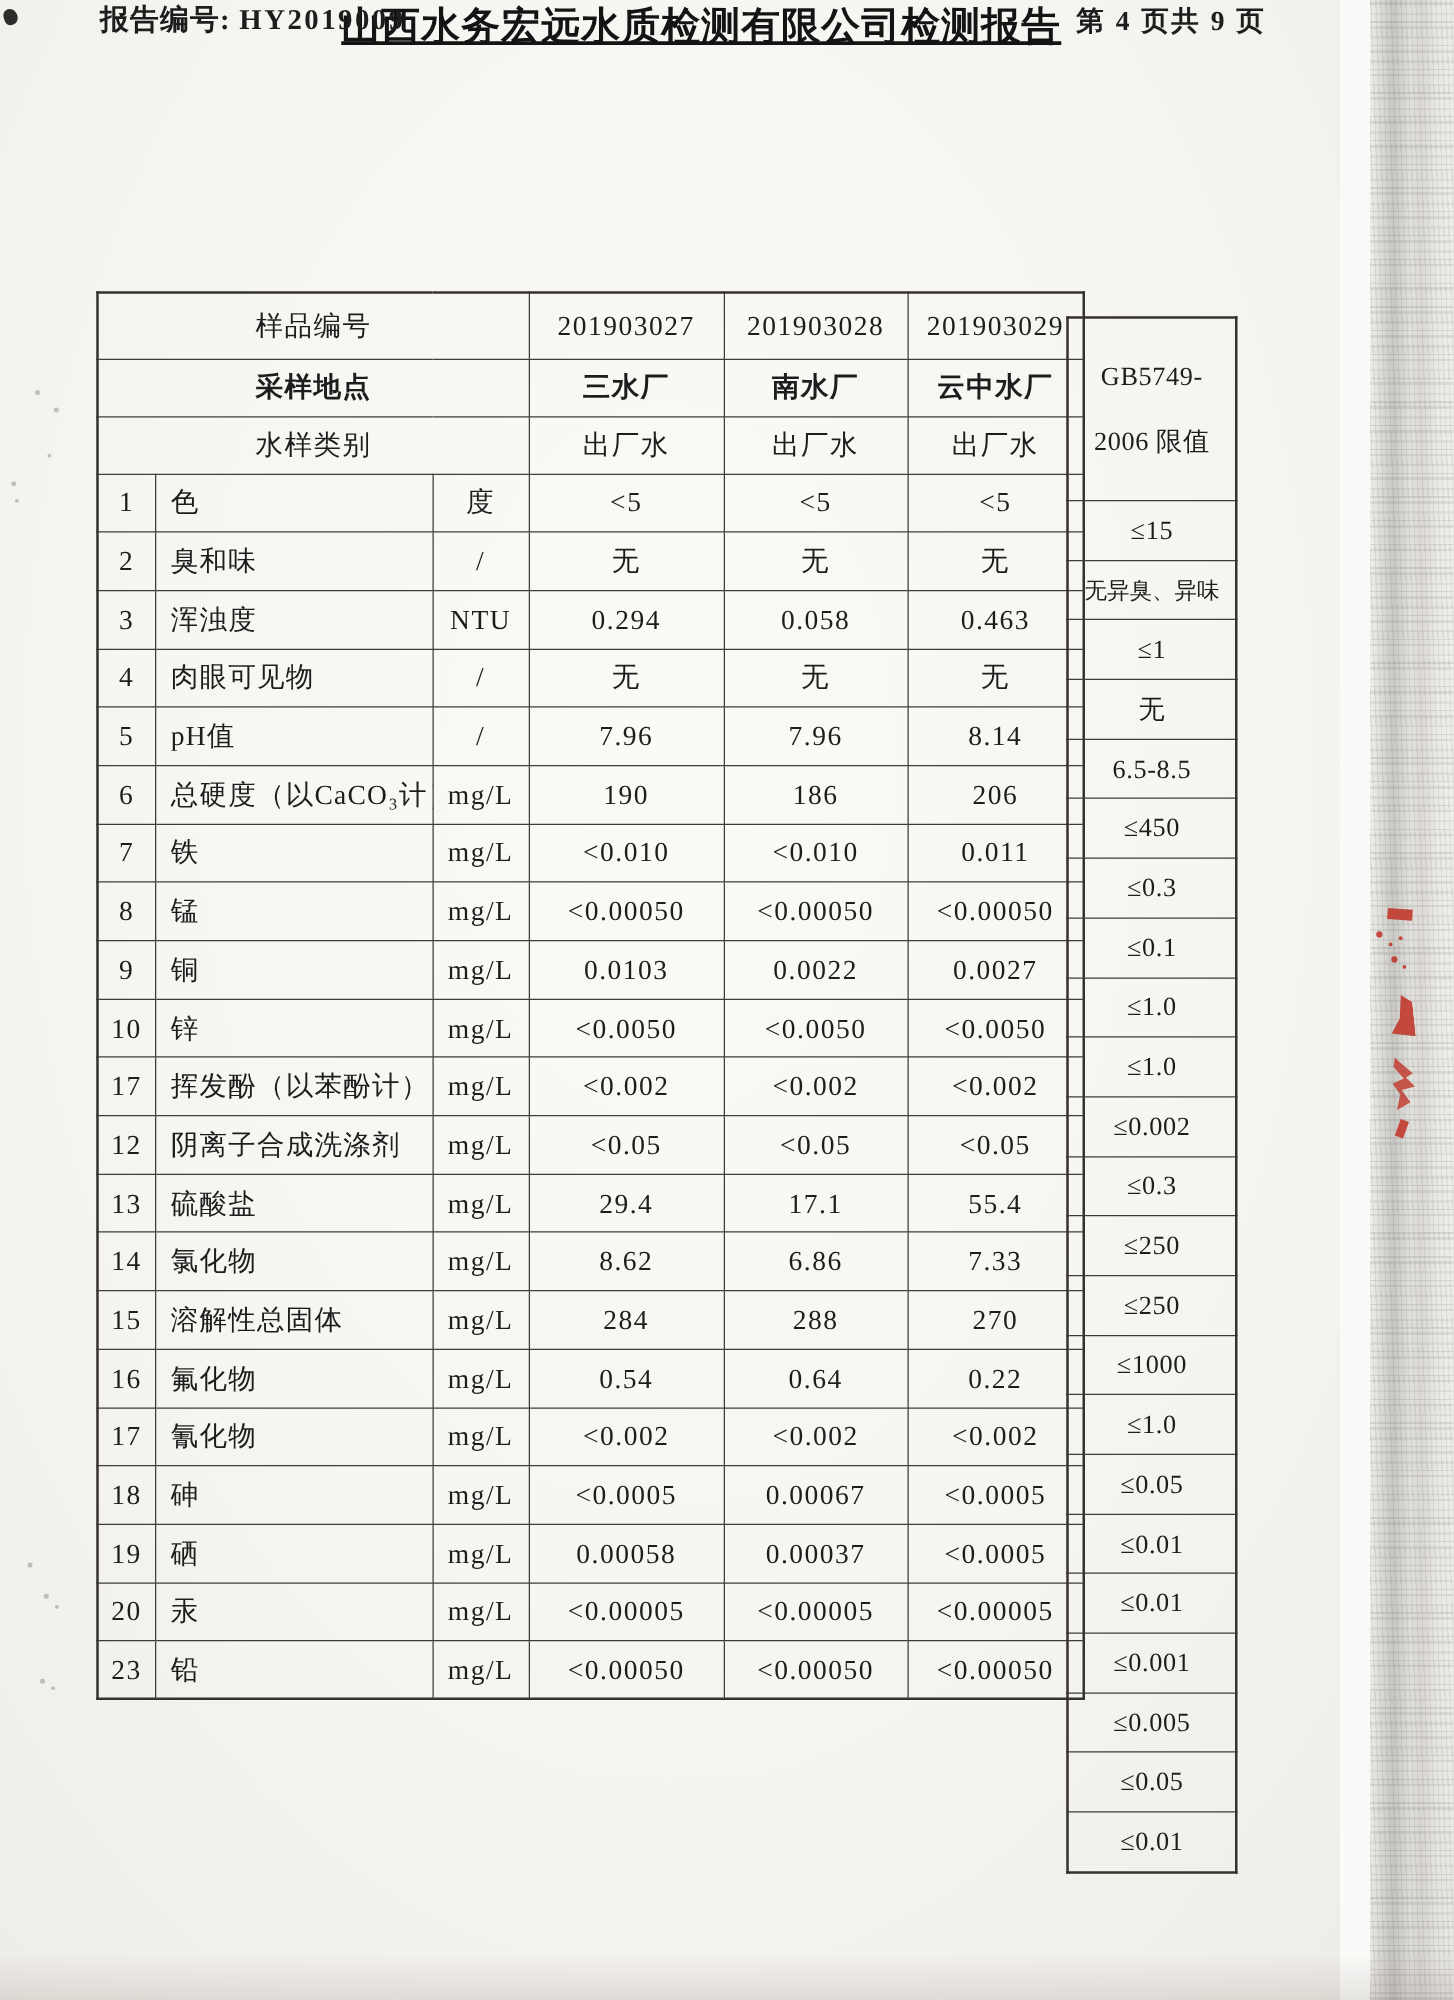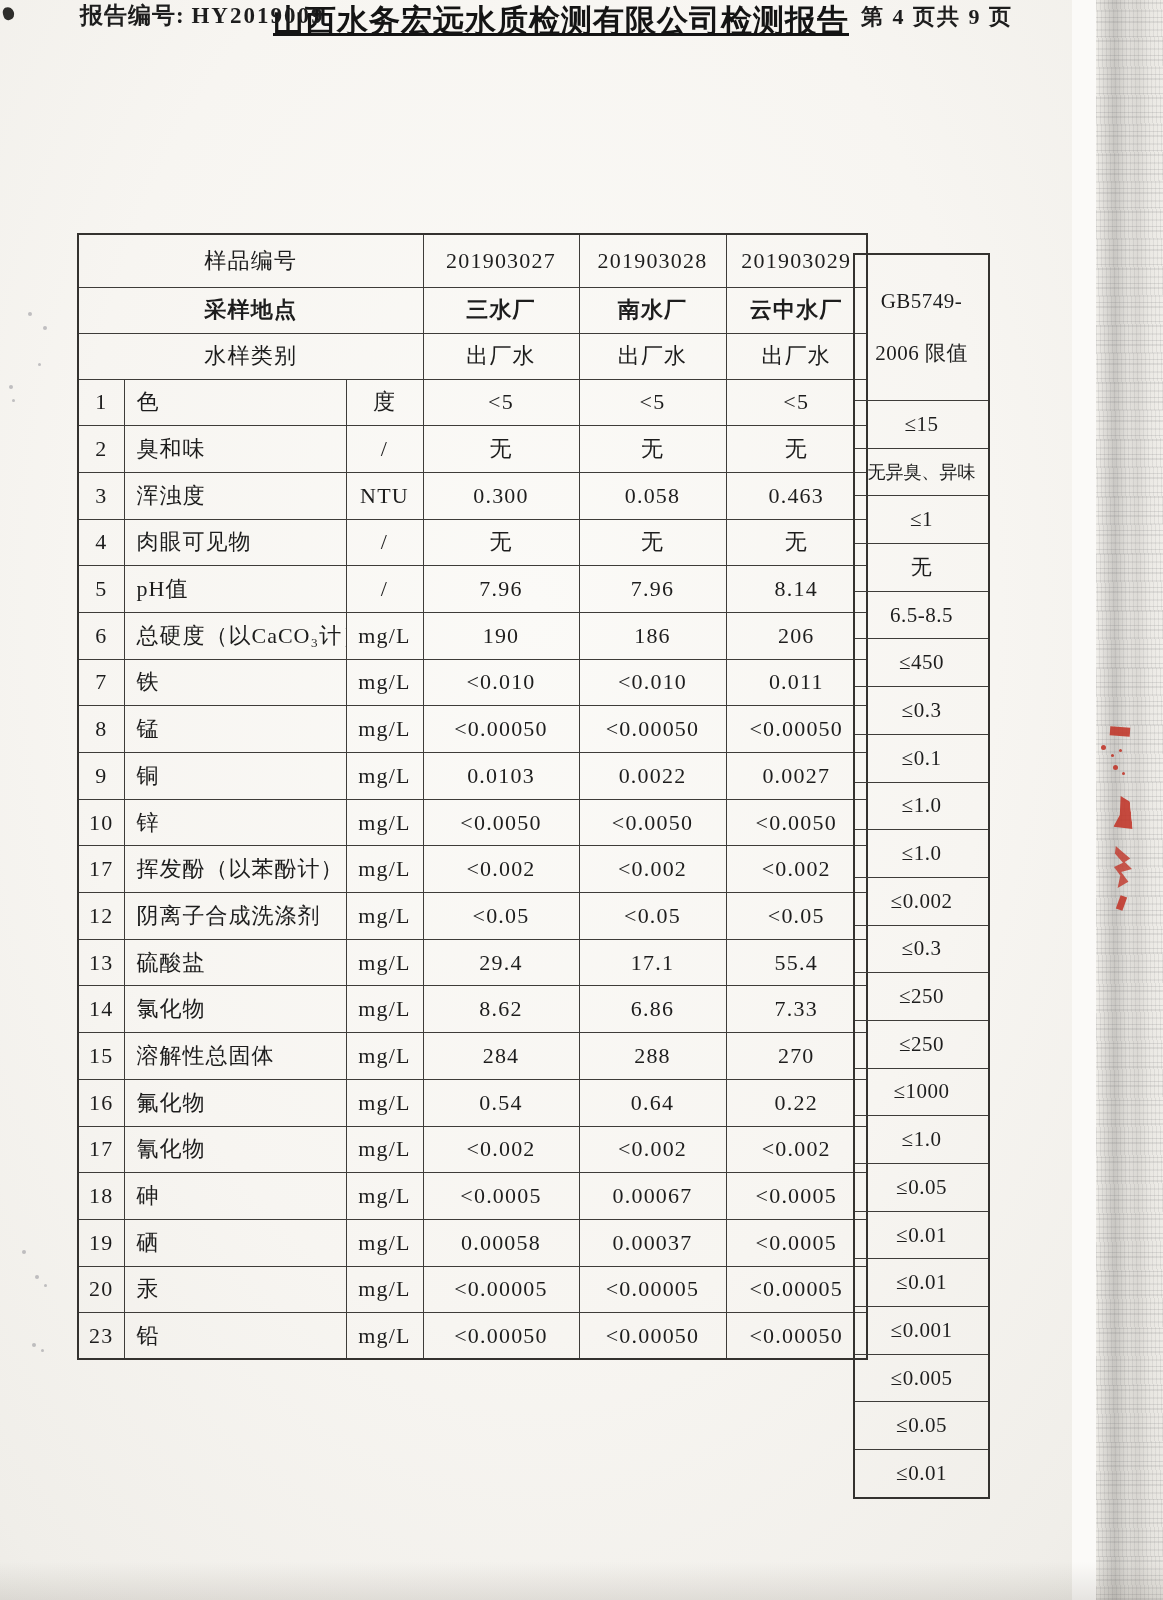--- a/index.html
+++ b/index.html
@@ -132,21 +132,21 @@
       <td>/</td>
       <td>无</td>
       <td>无</td>
       <td>无</td>
     </tr>
 
     <tr>
       <td>3</td>
       <td class="c-name">浑浊度</td>
       <td>NTU</td>
-      <td>0.300</td>
+      <td>0.294</td>
       <td>0.058</td>
       <td>0.463</td>
     </tr>
 
     <tr>
       <td>4</td>
       <td class="c-name">肉眼可见物</td>
       <td>/</td>
       <td>无</td>
       <td>无</td>

